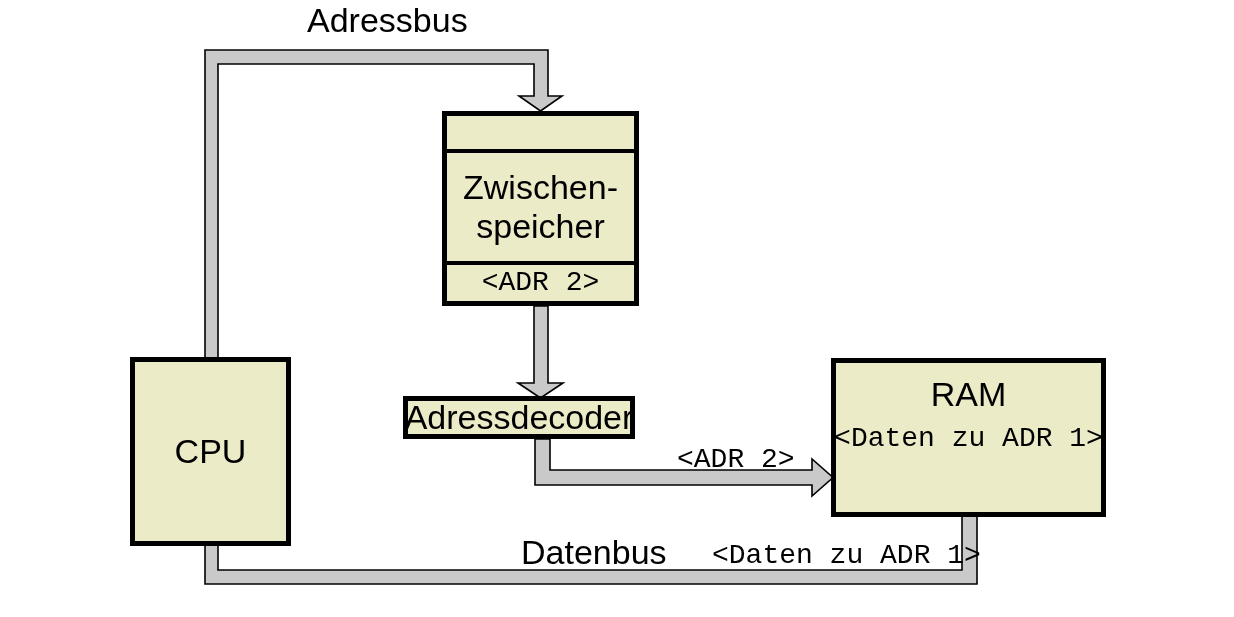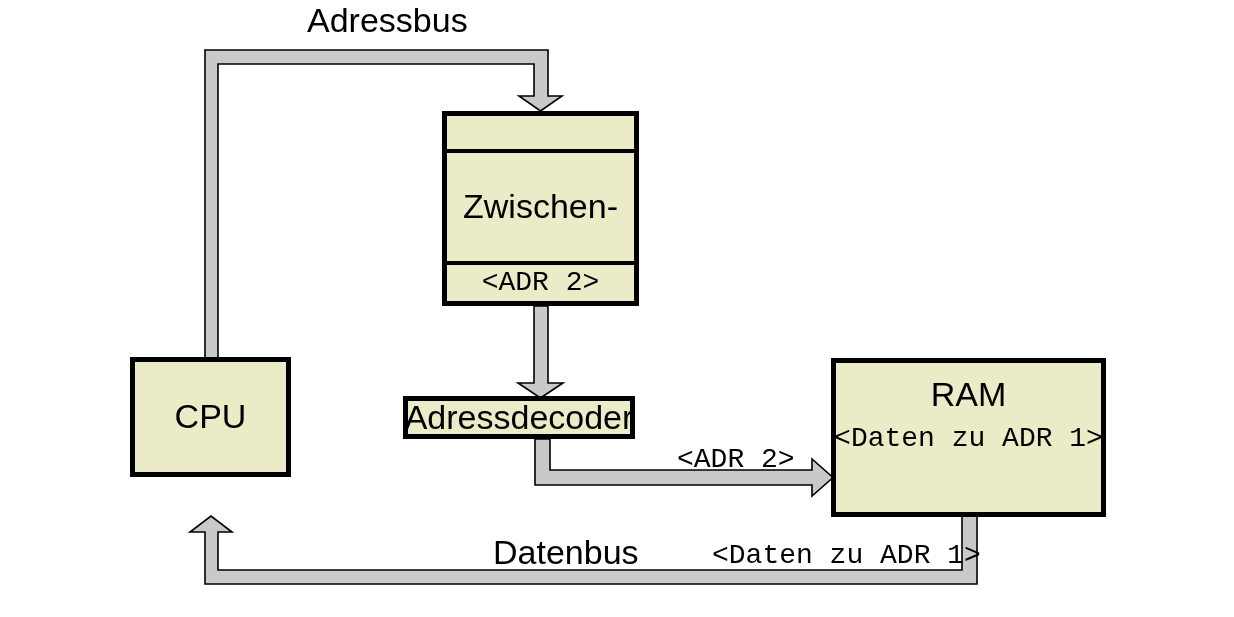--- a/index.html
+++ b/index.html
@@ -45,21 +45,21 @@
     white-space: nowrap;
     font-family: Liberation Mono, monospace;
   }
   .floating-label {
     position: absolute;
     white-space: nowrap;
   }
   
   #cpu {
     left: 130px; top: 357px;
-    width: 161px; height: 120px;
+    width: 161px; height: 189px;
     display: flex;
     align-items: center;
     justify-content: center;
   }
   
   #buffer {
     left: 442px; top: 111px;
     width: 197px; height: 195px;
     display: flex;
     flex-direction: column;
@@ -95,21 +95,21 @@
     display: flex;
     flex-direction: column;
     align-items: center;
     padding-top: 12px;
     box-sizing: border-box;
   }
   #ram .ram-title { margin-bottom: 8px; }
   #ram .ram-row { line-height: 34px; }
   
   #label-adressbus { left: 307px; top: 1px; }
-  #label-datenbus  { left: 493px; top: 533px; }
+  #label-datenbus  { left: 521px; top: 533px; }
   #label-adr2-bus  { left: 677px; top: 443px; }
   #label-daten-adr1-bus { left: 712px; top: 539px; }
 </style>
 </head>
 <body>
 
 <div id="stage">
 
   <svg id="bus-layer" viewBox="0 0 1234 617" xmlns="http://www.w3.org/2000/svg">
 
@@ -124,20 +124,21 @@
 
   <div id="cpu" class="node">
     <span class="big-label">CPU</span>
   </div>
 
   <div id="buffer" class="node">
     <div class="slot-top"></div>
     <div class="divider"></div>
     <div class="slot-mid">
       <span class="big-label">Zwischen-</span>
+      <span class="big-label">speicher</span>
     </div>
     <div class="divider"></div>
     <div class="slot-bottom">
       <span class="small-label">&lt;ADR 2&gt;</span>
     </div>
   </div>
 
   <div id="decoder" class="node">
     <span class="big-label">Adressdecoder</span>
   </div>

